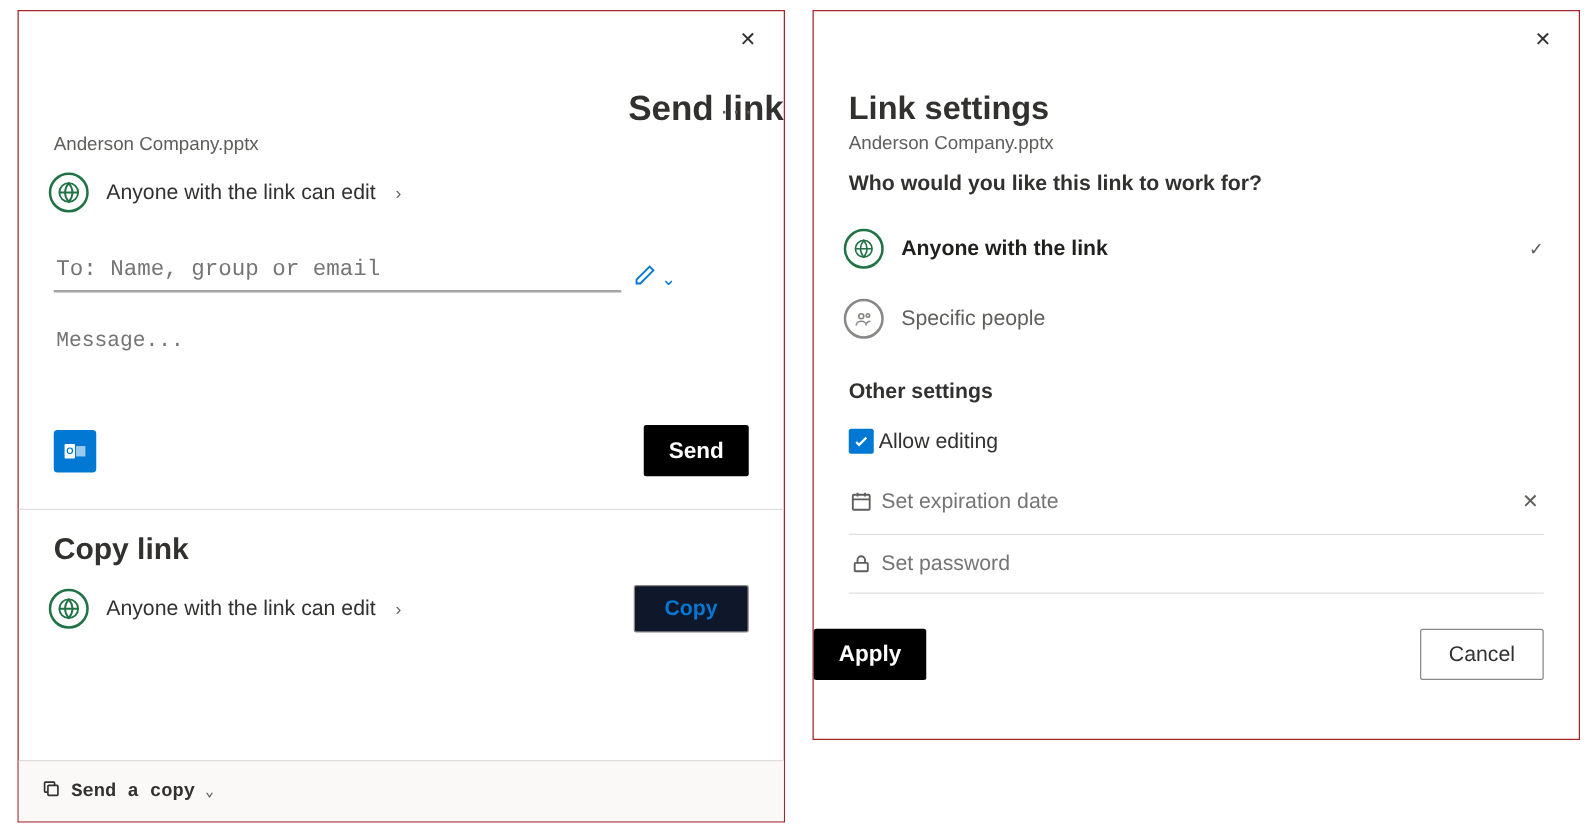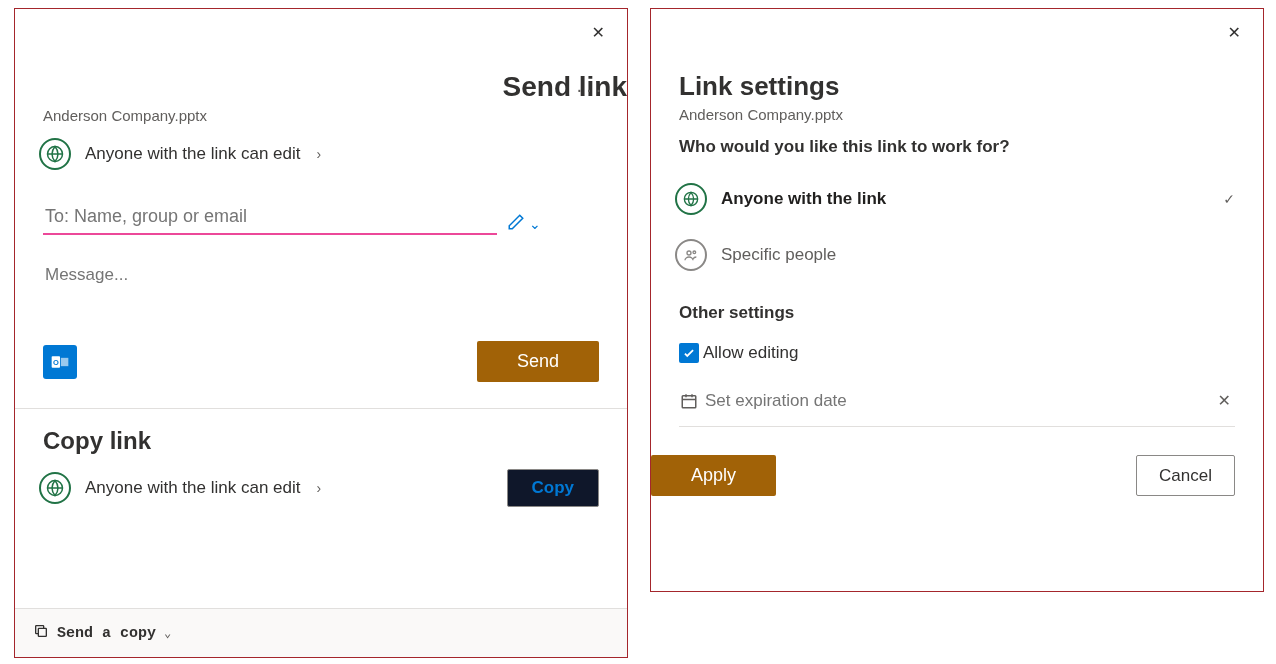--- a/index.html
+++ b/index.html
@@ -15,30 +15,30 @@
   .title{font-size:28px;font-weight:600;margin:62px 0 0 28px;text-align:right;}
   .filename{font-size:15px;color:#605e5c;margin:4px 0 14px 28px;}
 
   .perm-row{display:flex;align-items:center;gap:14px;margin-left:24px;margin-top:4px;cursor:pointer;}
   .globe{width:28px;height:28px;border-radius:50%;border:2px solid #217346;color:#217346;display:flex;align-items:center;justify-content:center;font-size:16px;flex-shrink:0;}
   .globe svg{width:18px;height:18px;}
   .perm-text{font-size:17px;color:#323130;}
   .chev{font-size:14px;color:#605e5c;margin-left:2px;}
 
   .to-wrap{display:flex;align-items:flex-end;gap:10px;margin-left:28px;margin-top:30px;}
-  .to-input{flex:0 0 450px;font-size:18px;color:#404040;border:none;border-bottom:2px solid #ec4899;padding:6px 2px;outline:none;}
+  .to-input{flex:0 0 450px;font-size:18px;color:#404040;border:none;border-bottom:2px solid #a3a3a3;padding:6px 2px;outline:none;font-family:Liberation Mono, monospace;}
   .pencil{color:#0078d4;display:flex;align-items:center;gap:4px;font-size:16px;cursor:pointer;}
   .pencil svg{width:18px;height:18px;}
   .pencil .chev2{color:#0078d4;font-size:14px;}
 
-  .msg{margin-left:28px;margin-top:28px;font-size:17px;color:#605e5c;border:none;outline:none;width:520px;resize:none;font-family:Liberation Sans, sans-serif;}
+  .msg{margin-left:28px;margin-top:28px;font-size:17px;color:#605e5c;border:none;outline:none;width:520px;resize:none;font-family:Liberation Mono, monospace;}
 
   .send-row{display:flex;align-items:center;justify-content:space-between;margin:50px 28px 0 28px;}
   .outlook{width:34px;height:34px;background:#0078d4;border-radius:3px;display:flex;align-items:center;justify-content:center;color:#fff;font-size:12px;font-weight:700;}
-  .btn-primary{background:#a16207;color:#fff;border:none;font-size:18px;padding:10px 40px;border-radius:2px;cursor:pointer;}
+  .btn-primary{background:#000000;color:#fff;border:none;font-size:18px;padding:10px 20px;border-radius:2px;cursor:pointer;font-weight:bold;}
   .btn-secondary{background:#fff;color:#323130;border:1px solid #8a8886;font-size:17px;padding:8px 22px;border-radius:2px;cursor:pointer;}
 
   .hr{border:none;border-top:1px solid #e1dfdd;margin:26px 0 0 0;}
 
   .copylink-title{font-size:24px;font-weight:600;margin:18px 0 0 28px;}
   .copy-row{display:flex;align-items:center;justify-content:space-between;margin:14px 28px 0 24px;}
   .copy-left{display:flex;align-items:center;gap:14px;}
   .btn-copy{background:#0f172a;color:#0078d4;border:1px solid #8a8886;font-size:17px;font-weight:600;padding:8px 24px;border-radius:2px;cursor:pointer;}
 
   .footer{position:absolute;left:0;right:0;bottom:0;height:48px;border-top:1px solid #e1dfdd;background:#faf9f8;display:flex;align-items:center;gap:8px;padding-left:18px;font-size:15px;font-weight:600;color:#323130;cursor:pointer;font-family:Liberation Mono, monospace;}
@@ -200,20 +200,29 @@
       <span class="setting-icon">
         <svg viewBox="0 0 24 24" fill="none" stroke="currentColor" stroke-width="2">
             <rect x="3" y="5" width="18" height="16" rx="1"></rect>
             <path d="M3 10h18M8 3v4M16 3v4"></path>
           </svg>
       </span>
       <input class="setting-input" placeholder="Set expiration date" style="">
       <span class="clear-x">✕</span>
     </div>
 
+    <div class="setting-row border">
+      <span class="setting-icon">
+        <svg viewBox="0 0 24 24" fill="none" stroke="currentColor" stroke-width="2">
+            <rect x="5" y="11" width="14" height="9" rx="1"></rect>
+            <path d="M8 11V8a4 4 0 0 1 8 0v3"></path>
+          </svg>
+      </span>
+      <input class="setting-input" placeholder="Set password" style="">
+    </div>
 
     <div class="btn-row">
       <button class="btn-primary">Apply</button>
       <button class="btn-secondary">Cancel</button>
     </div>
   </div>
 
 </div>
 
 </body></html>

